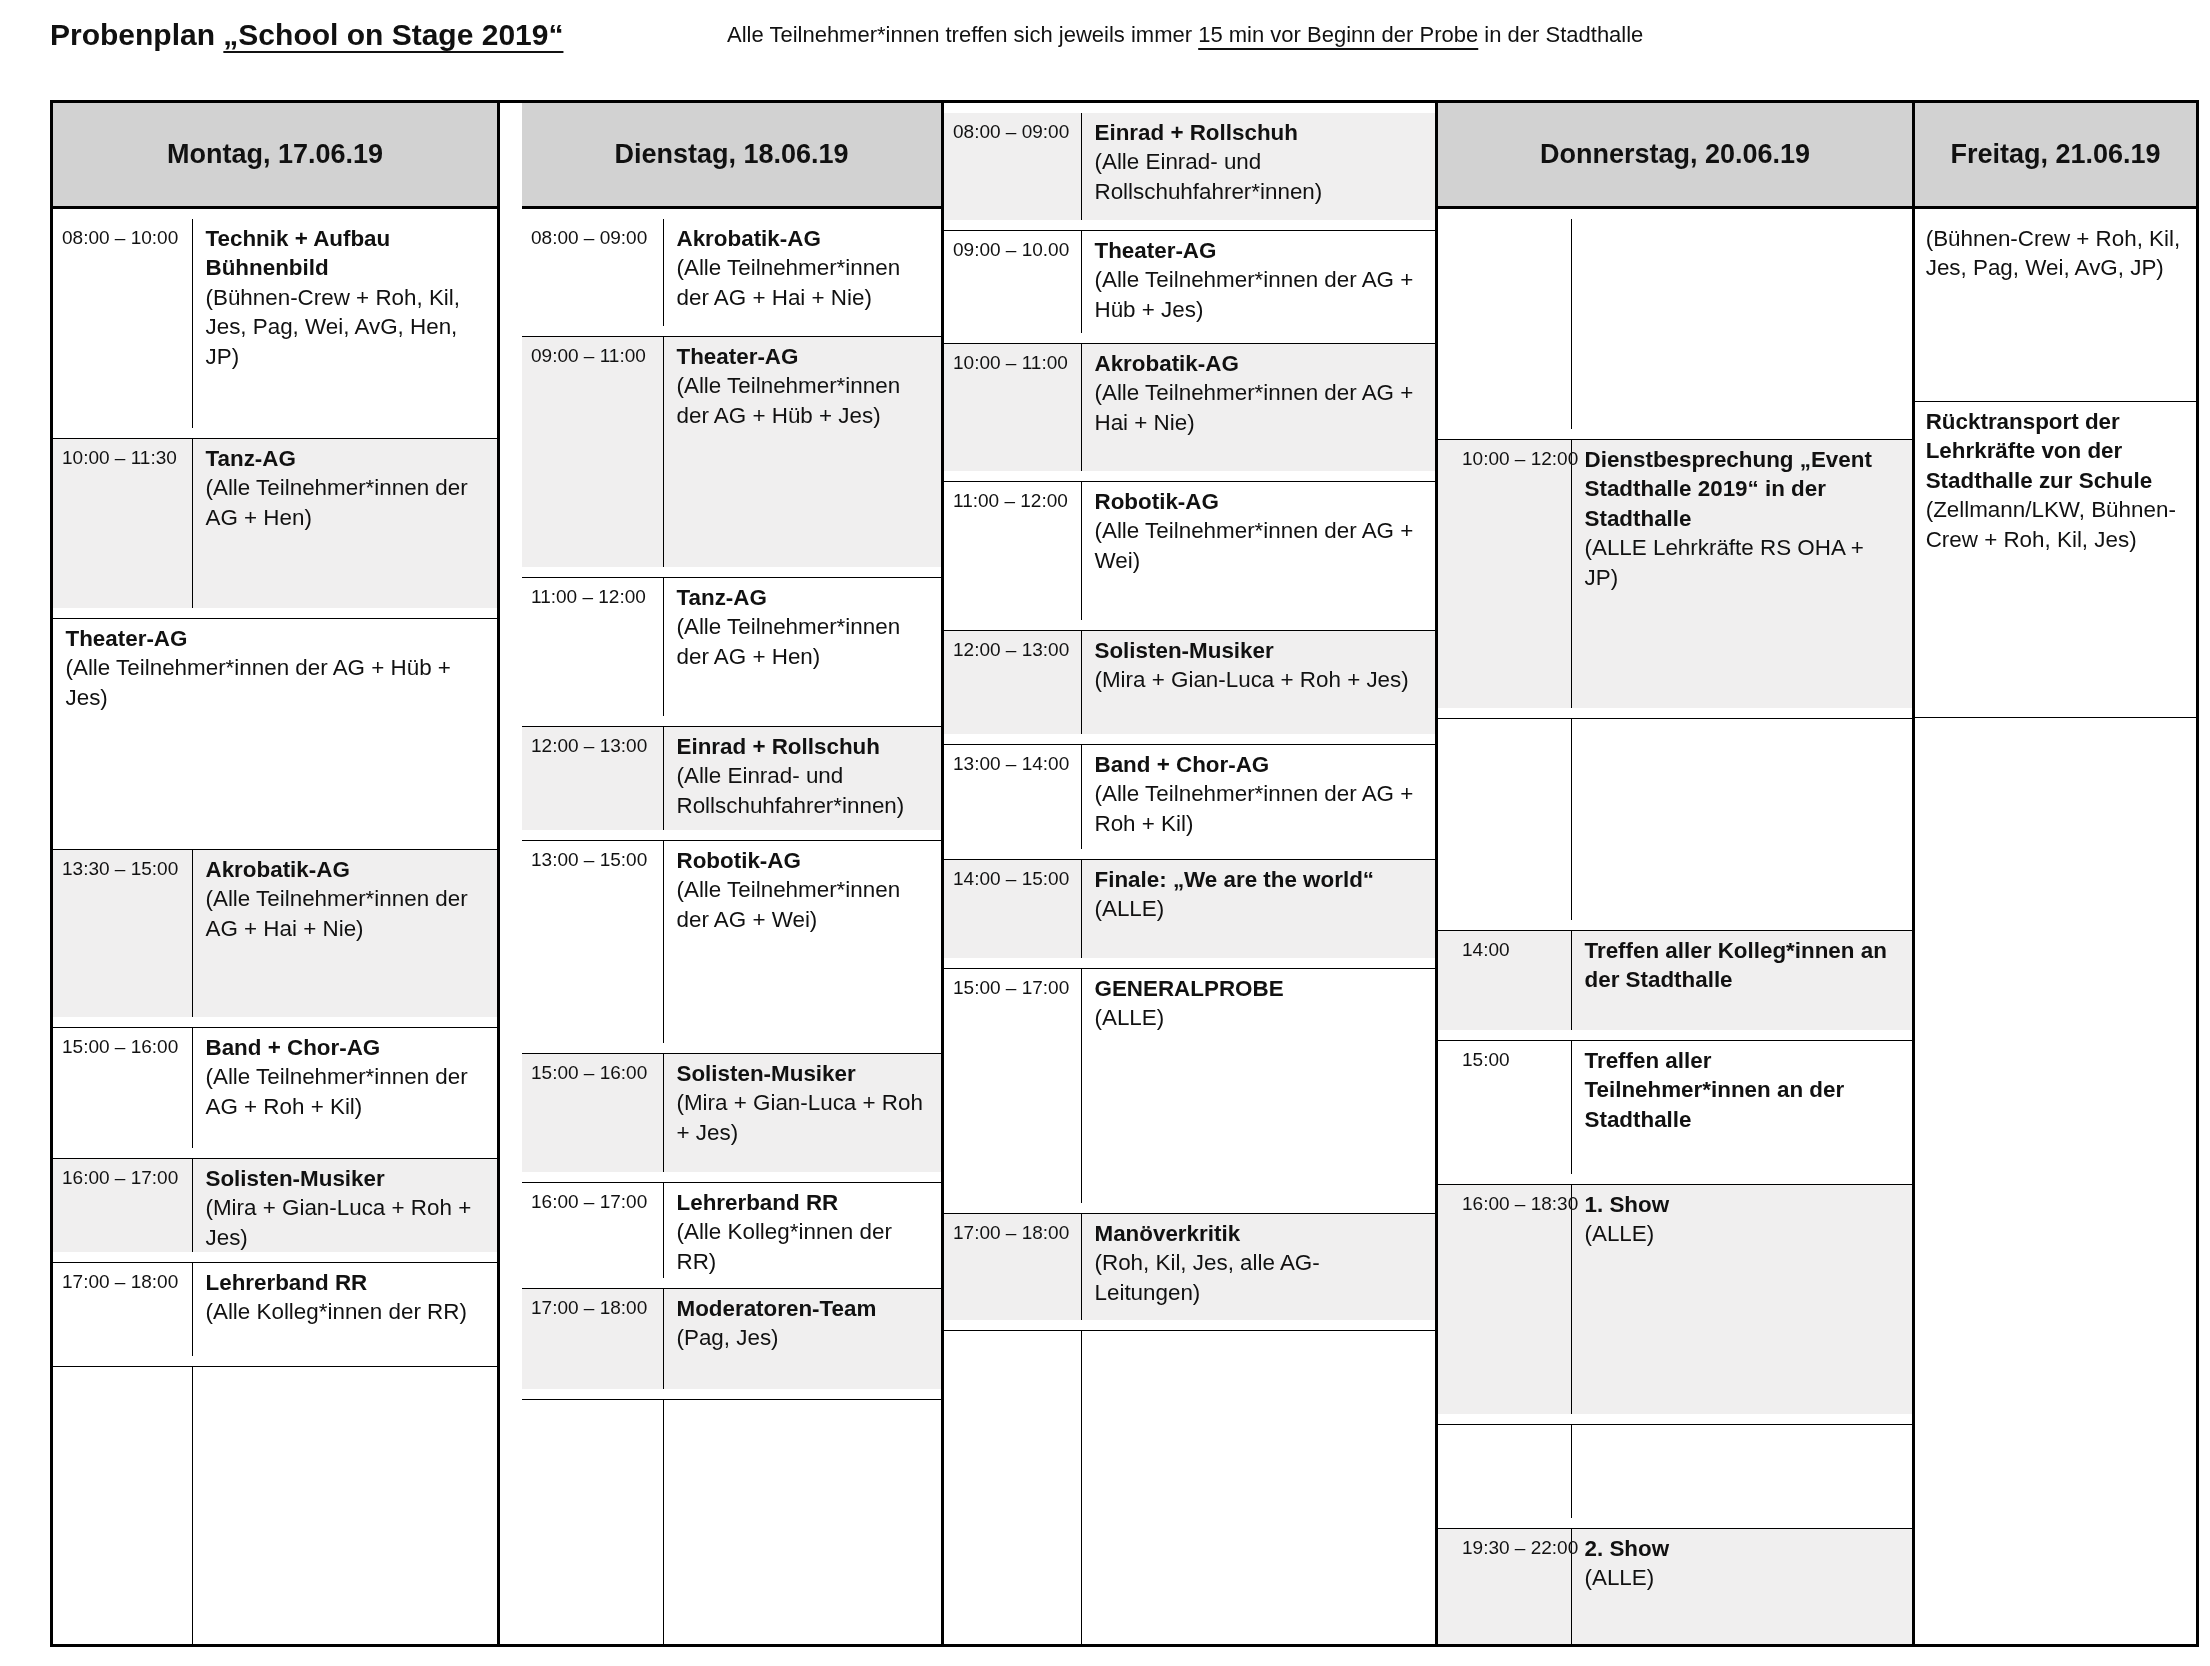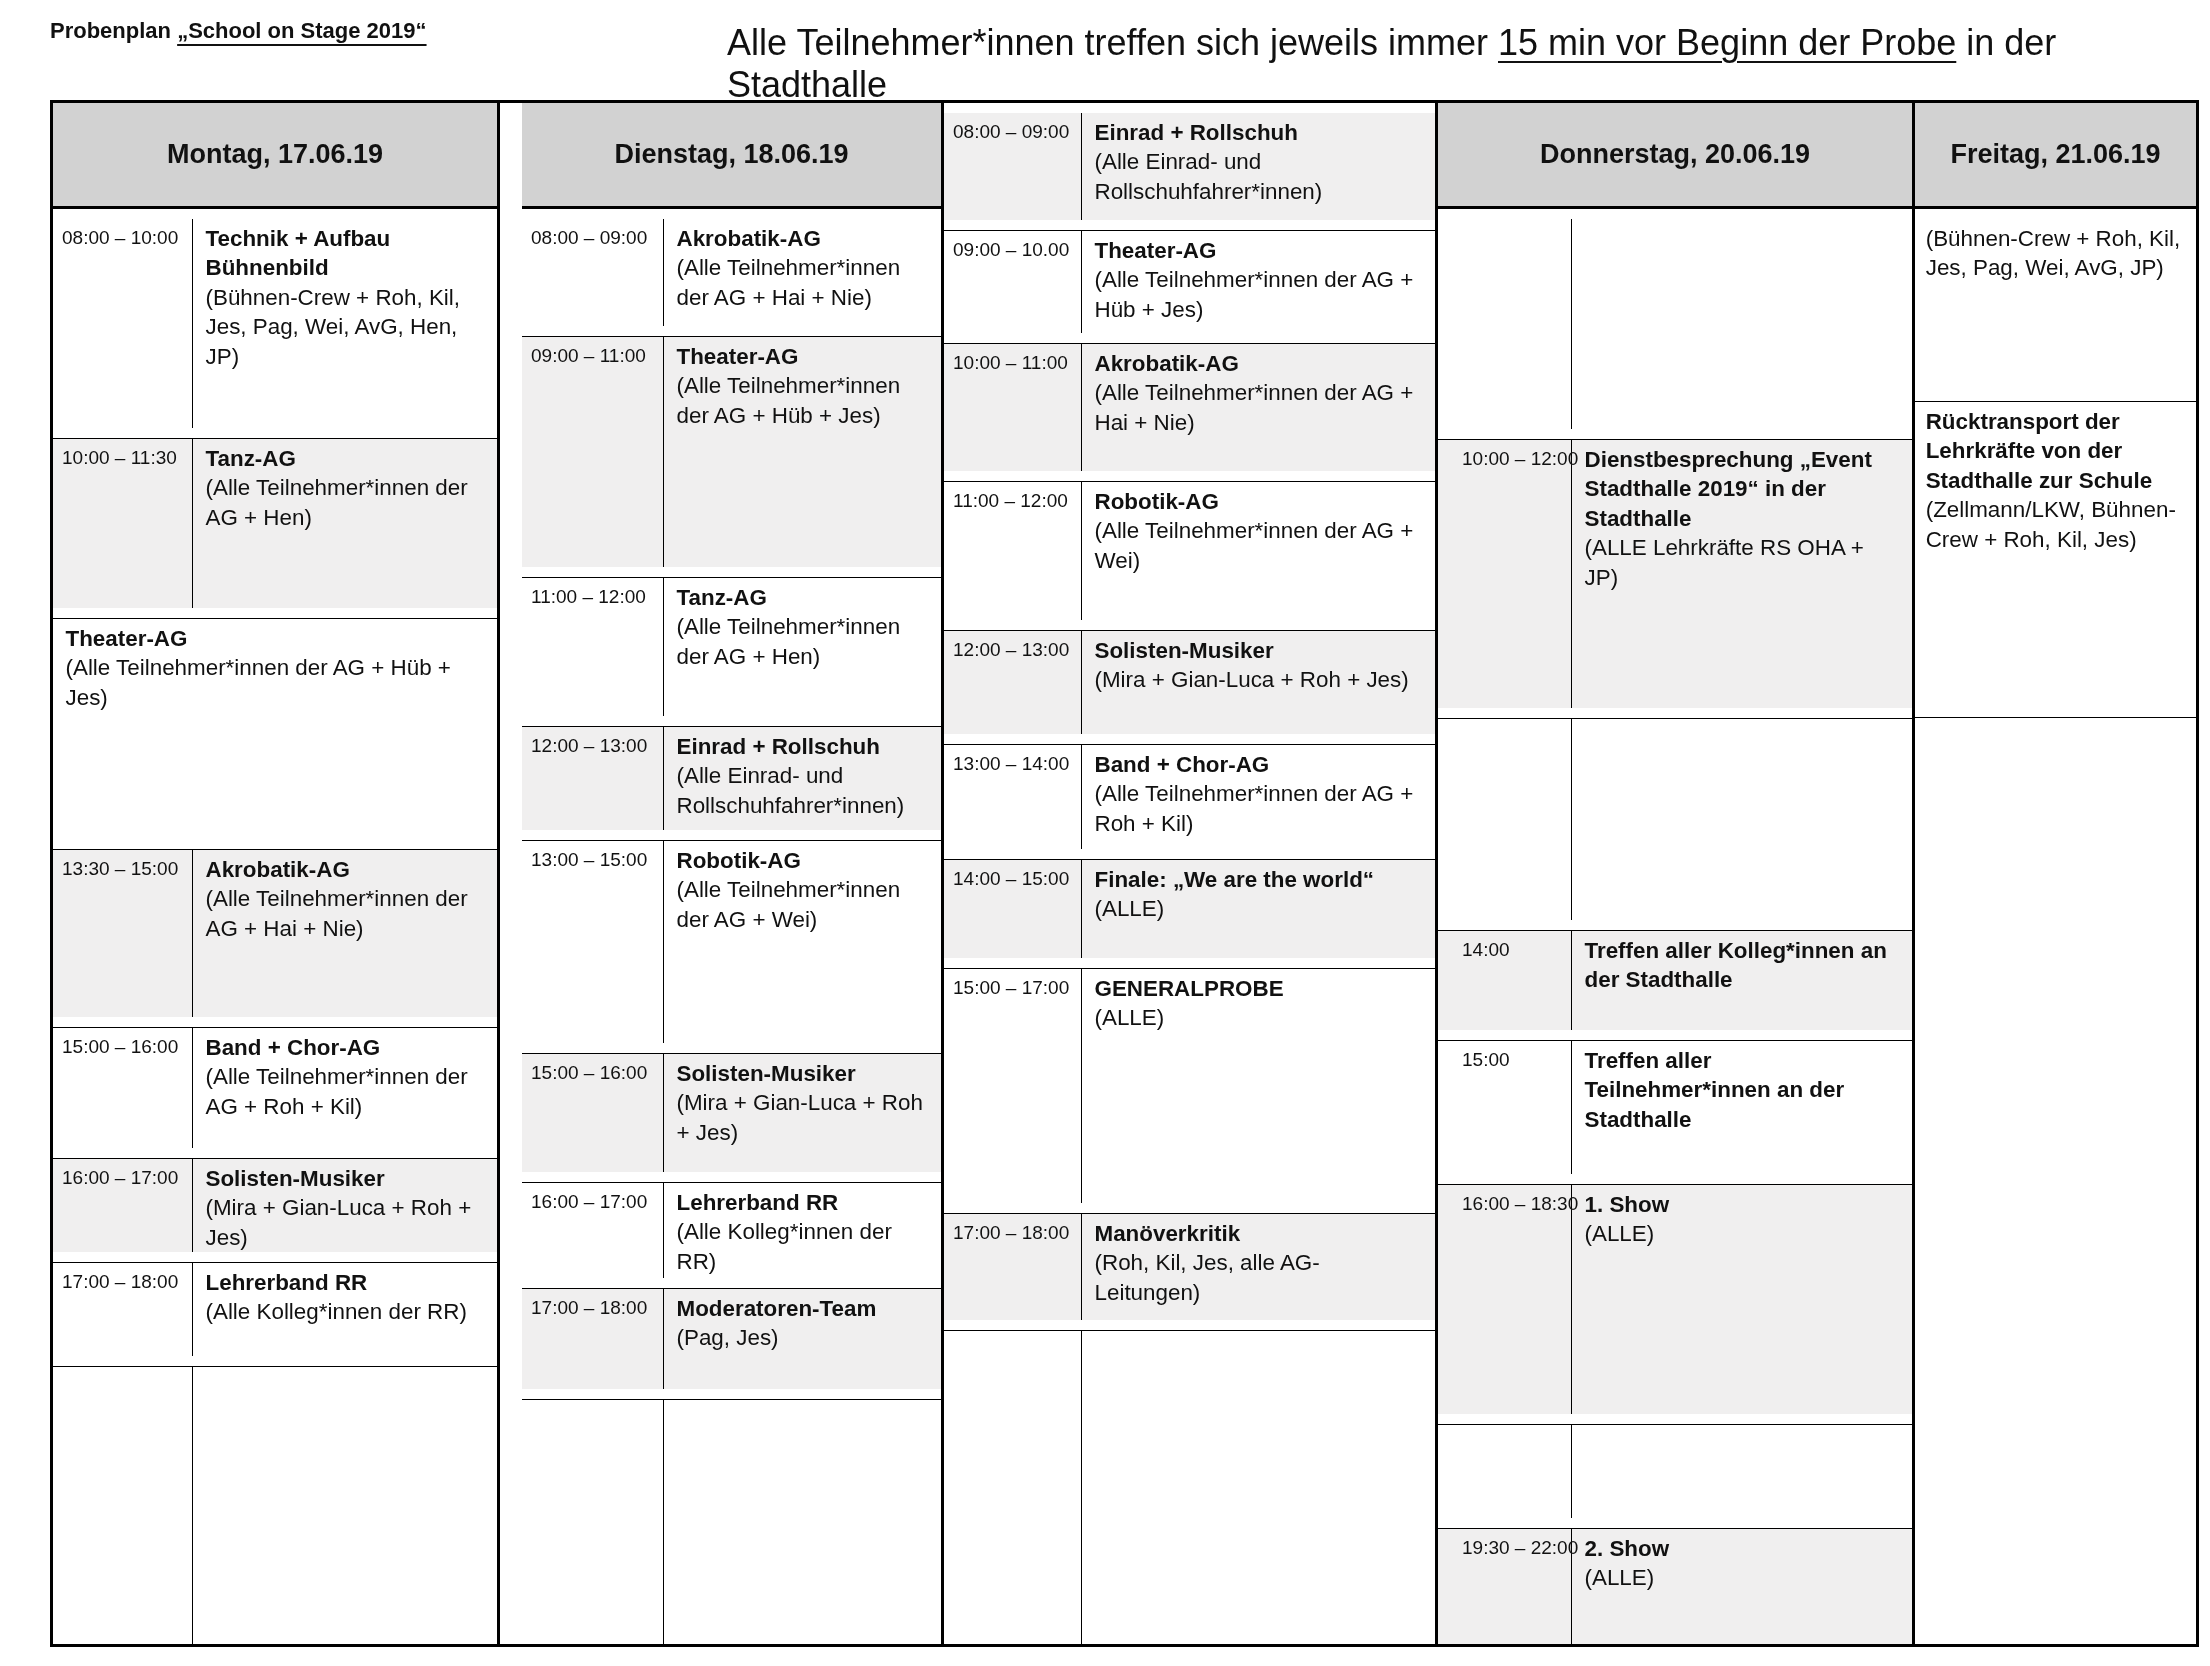--- a/index.html
+++ b/index.html
@@ -1,20 +1,20 @@
 <!DOCTYPE html>
 <html style="font-size:14.3px"><head>
 <meta charset="utf-8">
 <style>
   * { box-sizing: border-box; margin: 0; padding: 0; }
   html,body { width: 2210px; height: 1667px; background: #ffffff;
     font-family: "Liberation Sans", sans-serif; color: #111; position: relative; }
-  .doc-title { position: absolute; left: 50px; top: 18px; font-size: 22px; font-weight: bold; }
+  .doc-title { position: absolute; left: 50px; top: 18px; font-size: 30px; font-weight: bold; }
   .doc-title .quoted { text-decoration: underline; text-underline-offset: 6.3px; text-decoration-thickness: 1.8px; }
-  .doc-note { position: absolute; left: 727px; top: 21.5px; font-size: 36px; }
+  .doc-note { position: absolute; left: 727px; top: 21.5px; font-size: 22px; }
   .doc-note u { text-underline-offset: 6.3px; text-decoration-thickness: 1.8px; }
   .sched { position: absolute; left: 50px; top: 100px; width: 2149px; height: 1547px;
     border: 3.6px solid #000; display: flex; background: #fff; }
   .day { display: flex; flex-direction: column; border-left: 3.6px solid #000; }
   .day.first { border-left: none; }
   .dhead { height: 106px; background: #d2d2d2; border-bottom: 3.6px solid #000;
     display: flex; align-items: center; justify-content: center;
     font-weight: bold; font-size: 27px; flex-shrink: 0; }
   .rows { flex: 1; display: flex; flex-direction: column; overflow: hidden; }
   .row { display: flex; border-top: 1.8px solid #000; overflow: hidden; flex-shrink: 0; margin-top: 10px; }

